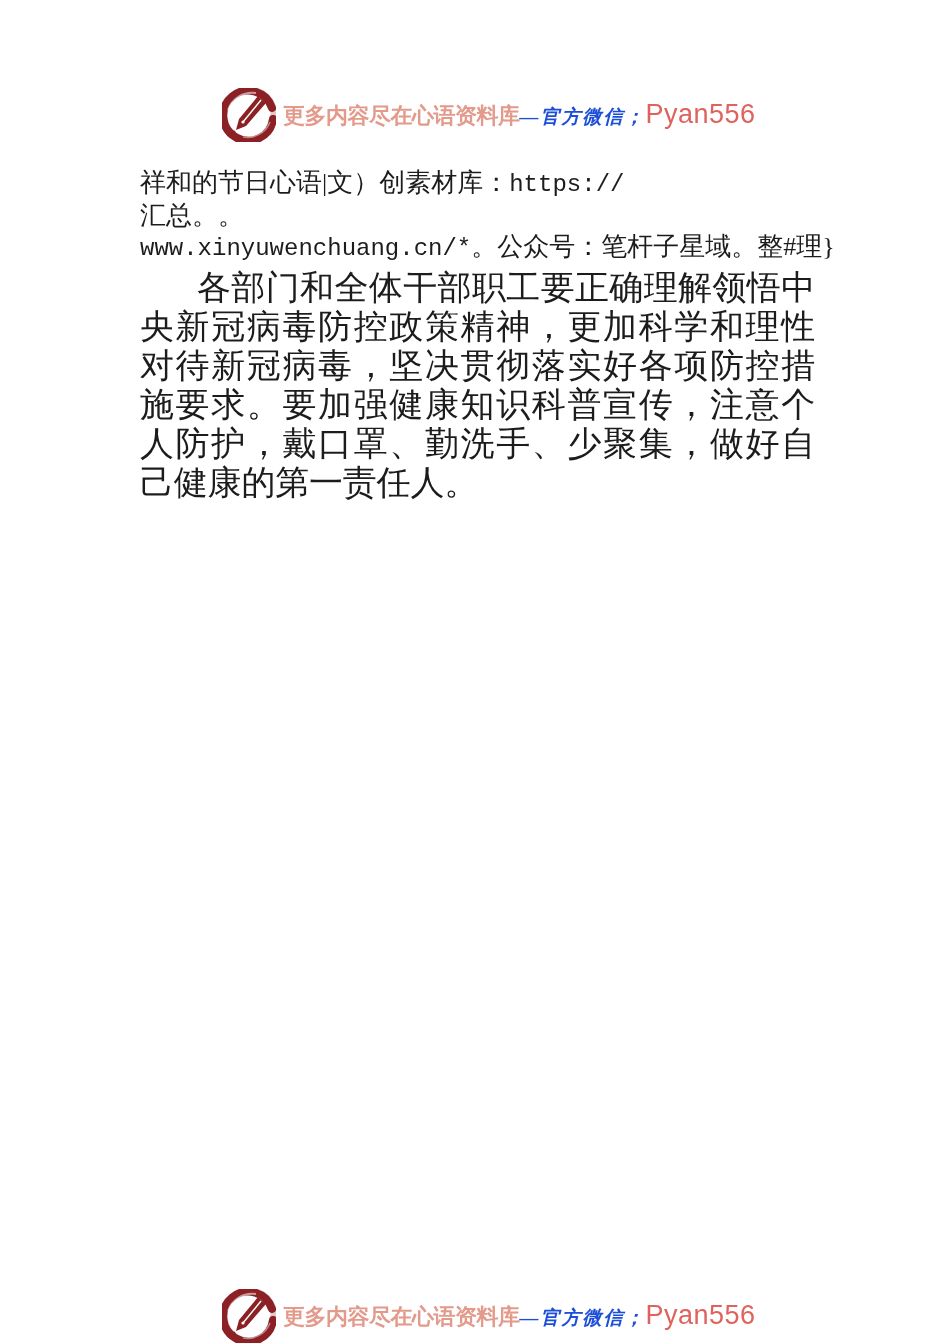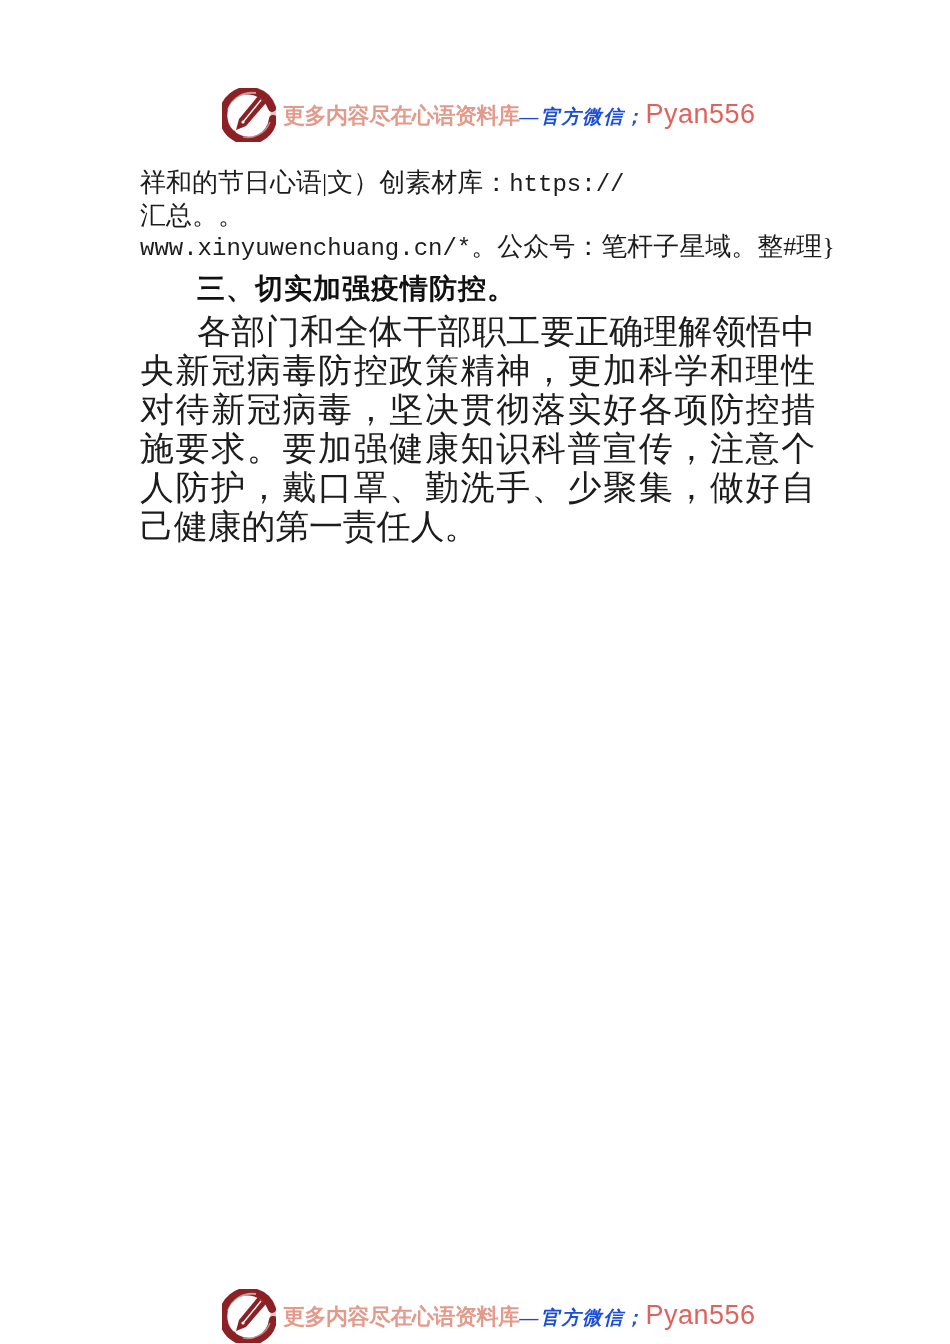--- a/index.html
+++ b/index.html
@@ -80,21 +80,20 @@
     <div class="intro-line">
       <span>祥和的节日心语|文）创素材库：</span><span class="url">https://</span>
     </div>
     <div class="intro-line">
       <span>汇总。。</span>
     </div>
     <div class="intro-line">
       <span class="url">www.xinyuwenchuang.cn/*</span><span>。公众号：笔杆子星域。整#理}</span>
     </div>
 
-    <h2 class="heading">三、切实加强疫情防控。</h2>
 
     <div class="para">各部门和全体干部职工要正确理解领悟中央新冠病毒防控政策精神，更加科学和理性对待新冠病毒，坚决贯彻落实好各项防控措施要求。要加强健康知识科普宣传，注意个人防护，戴口罩、勤洗手、少聚集，做好自己健康的第一责任人。</div>
   </div>
 
   <div class="brand bottom">
     <svg class="brand-logo" viewBox="0 0 54 54" aria-hidden="true">
       <circle cx="27" cy="27" r="25" fill="none" stroke="#8b2125" stroke-width="7" opacity="0.25"></circle>
       <path d="M50 20 A 25 25 0 1 0 51 31" fill="none" stroke="#8b2125" stroke-width="8" stroke-linecap="round"></path>
       <path d="M6 22 C10 10 22 3 34 5" fill="none" stroke="#ffffff" stroke-width="2" opacity="0.55"></path>
       <path d="M48 34 C44 45 32 51 21 49" fill="none" stroke="#ffffff" stroke-width="1.6" opacity="0.45"></path>

